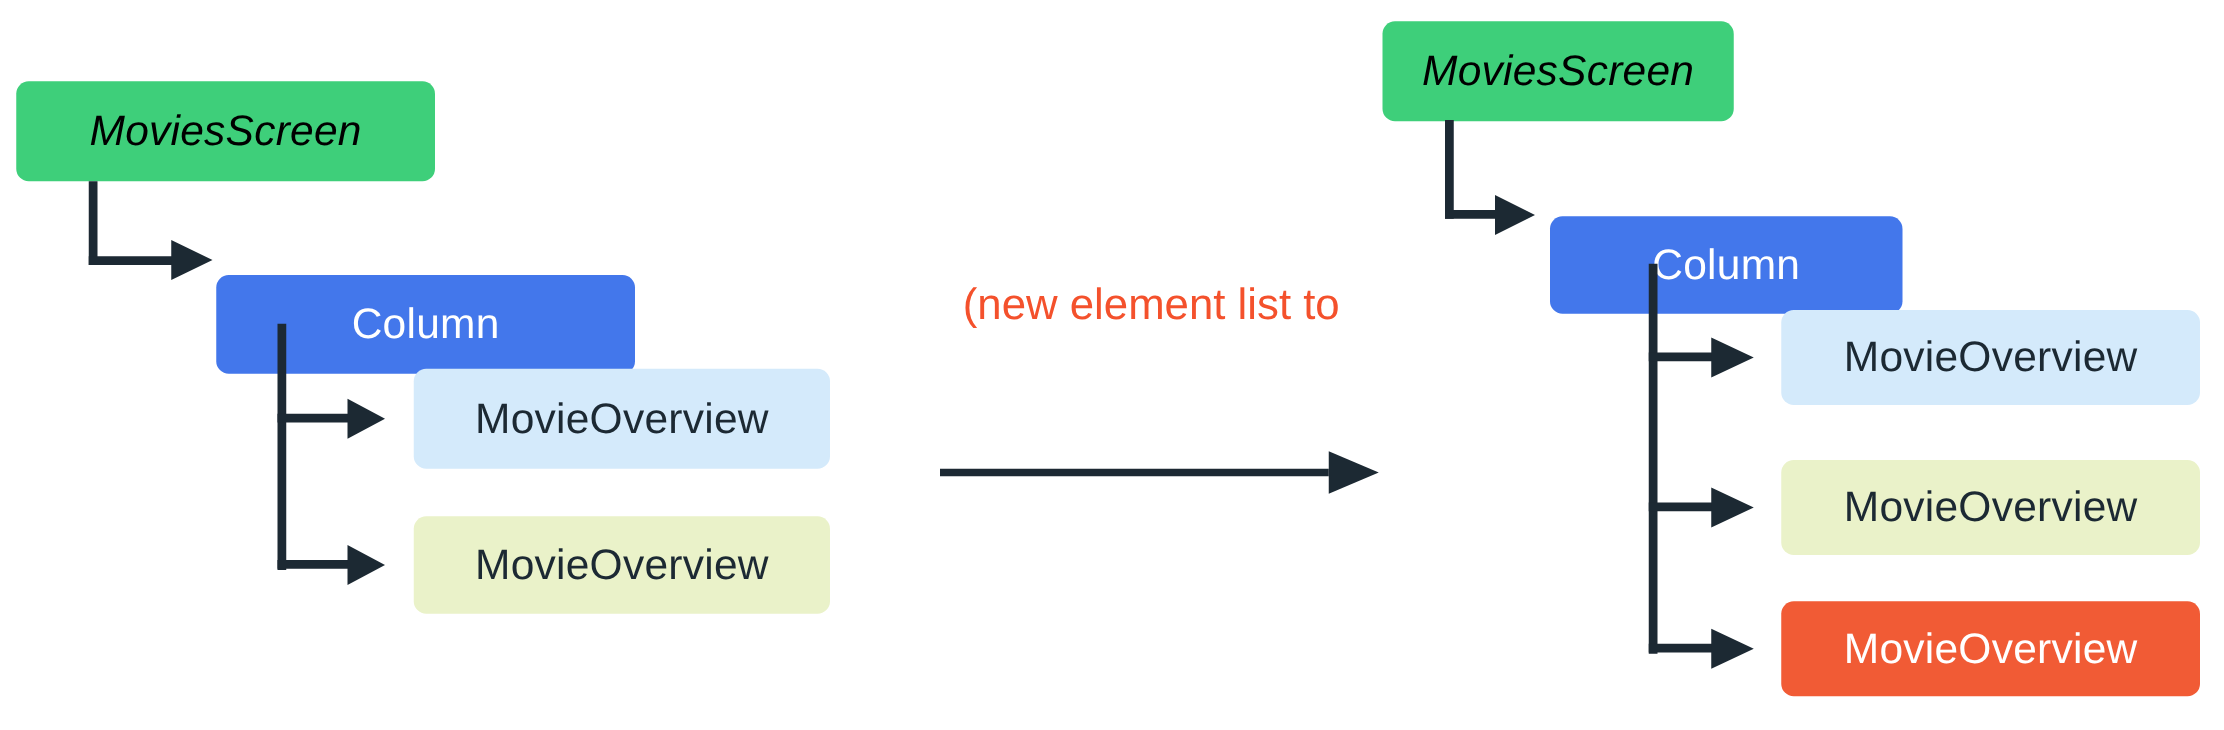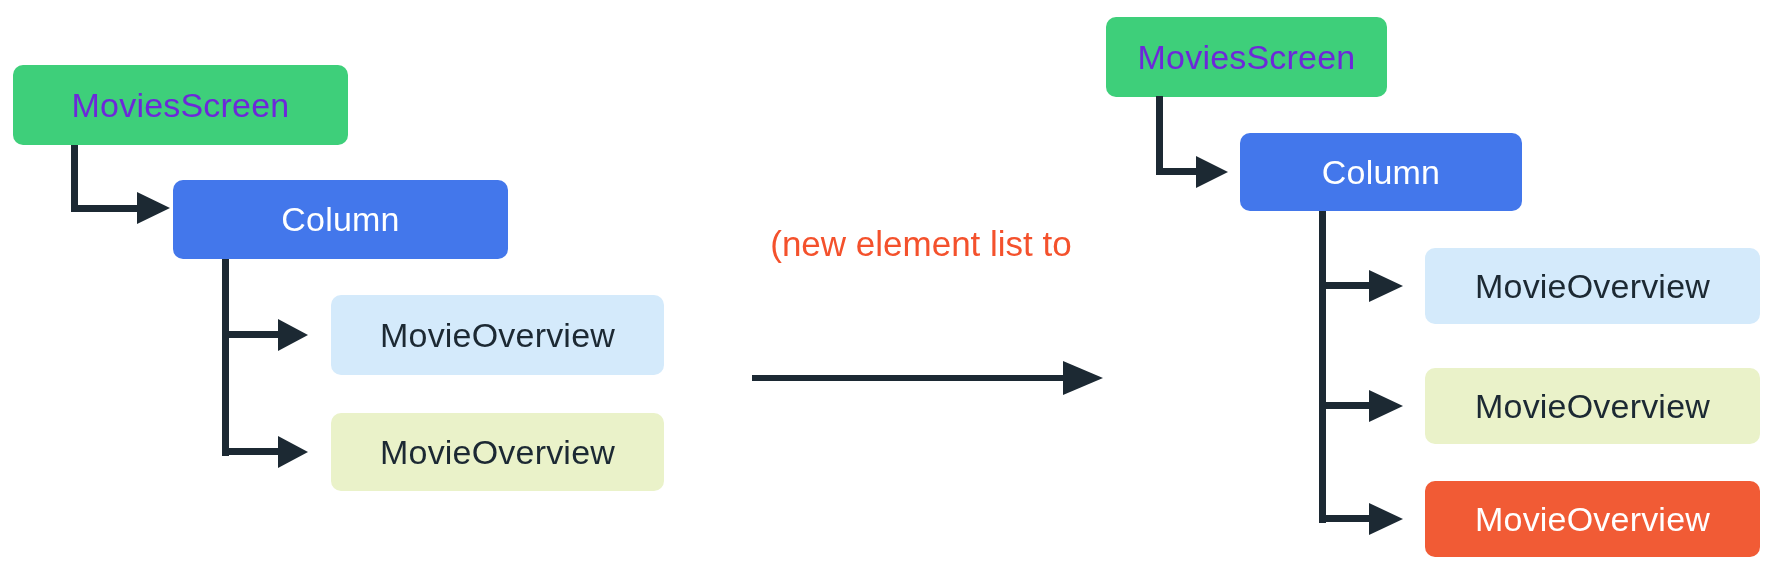--- a/index.html
+++ b/index.html
@@ -21,22 +21,22 @@
     overflow:hidden;
   }
   .node{
     position:absolute;
     display:flex;align-items:center;justify-content:center;
     border-radius:10px;
     font-size:34px;
     letter-spacing:0.2px;
     white-space:nowrap;
   }
-  .node.green{background:var(--green);color:#6d28d9;}
-  .node.blue{background:var(--blue);color:#ffffff;}
+  .node.green{background:var(--green);color:#000000;font-style:italic;}
+  .node.blue{background:var(--blue);color:#ffffff;margin-top:40px;}
   .node.lightblue{background:var(--light-blue);color:var(--connector-dark);}
   .node.lightyellow{background:var(--light-yellow);color:var(--connector-dark);}
   .node.orangebox{background:var(--orange);color:#ffffff;}
   .cline{position:absolute;background:var(--connector-dark);}
   .ahead{
     position:absolute;width:0;height:0;
     border-top:16px solid transparent;
     border-bottom:16px solid transparent;
     border-left:32px solid var(--connector-dark);
   }

